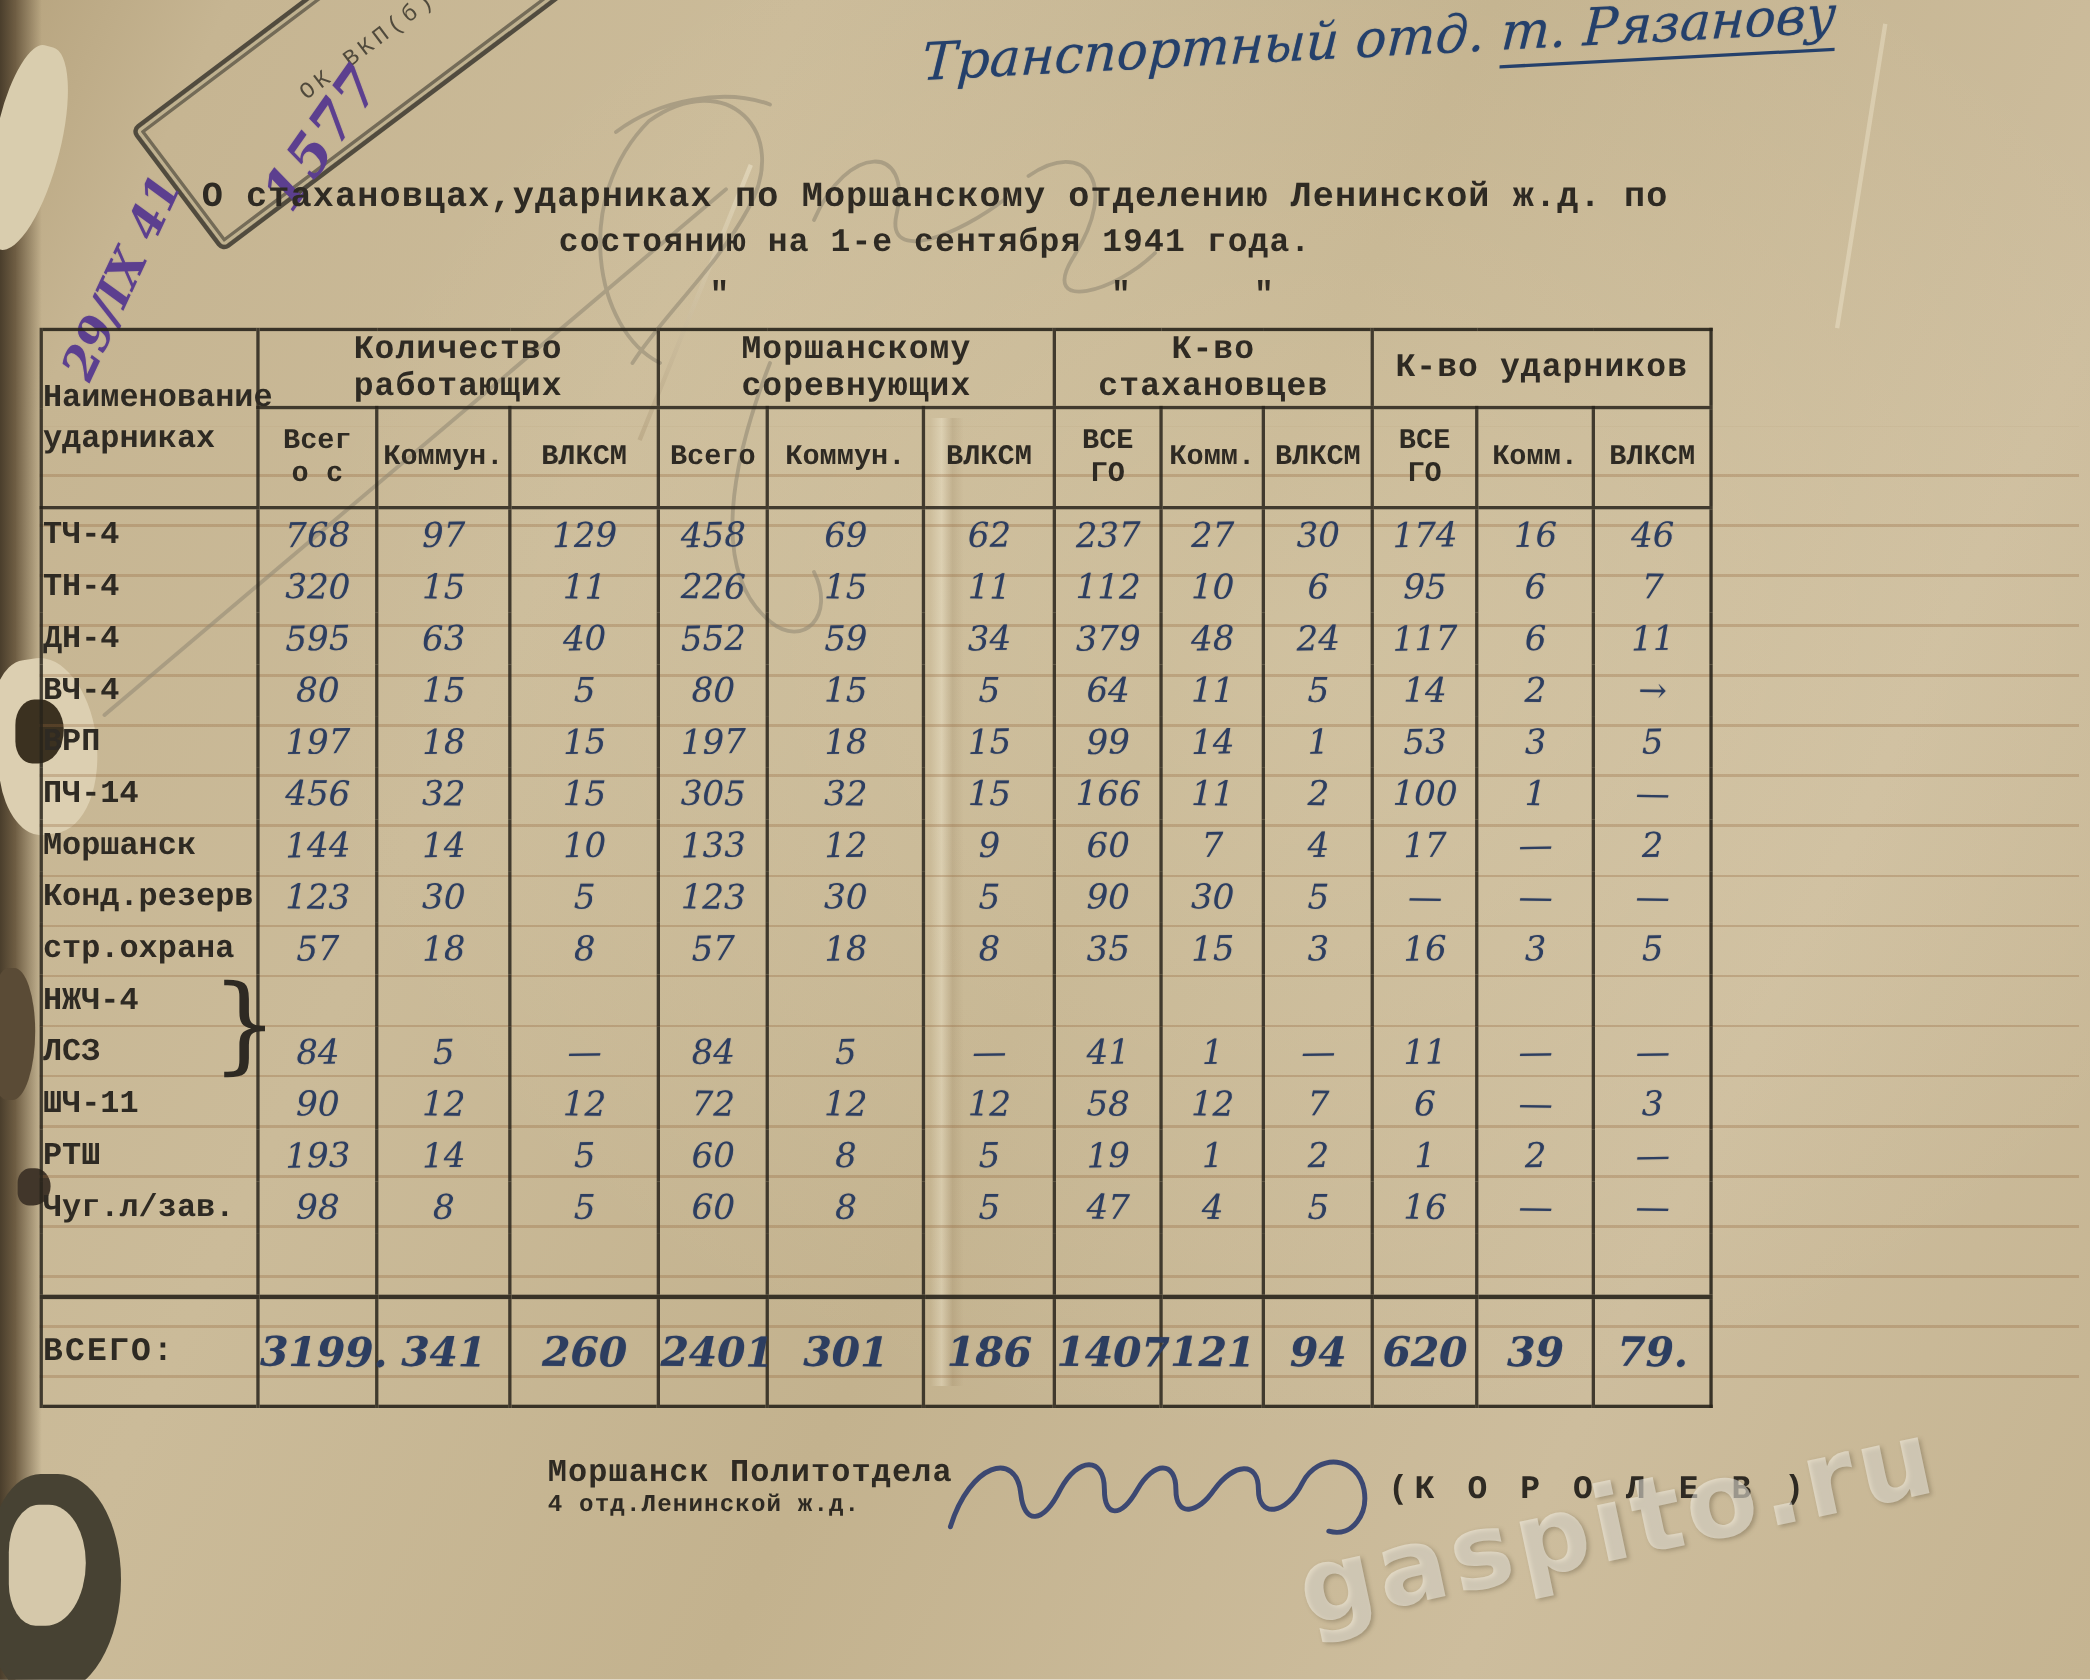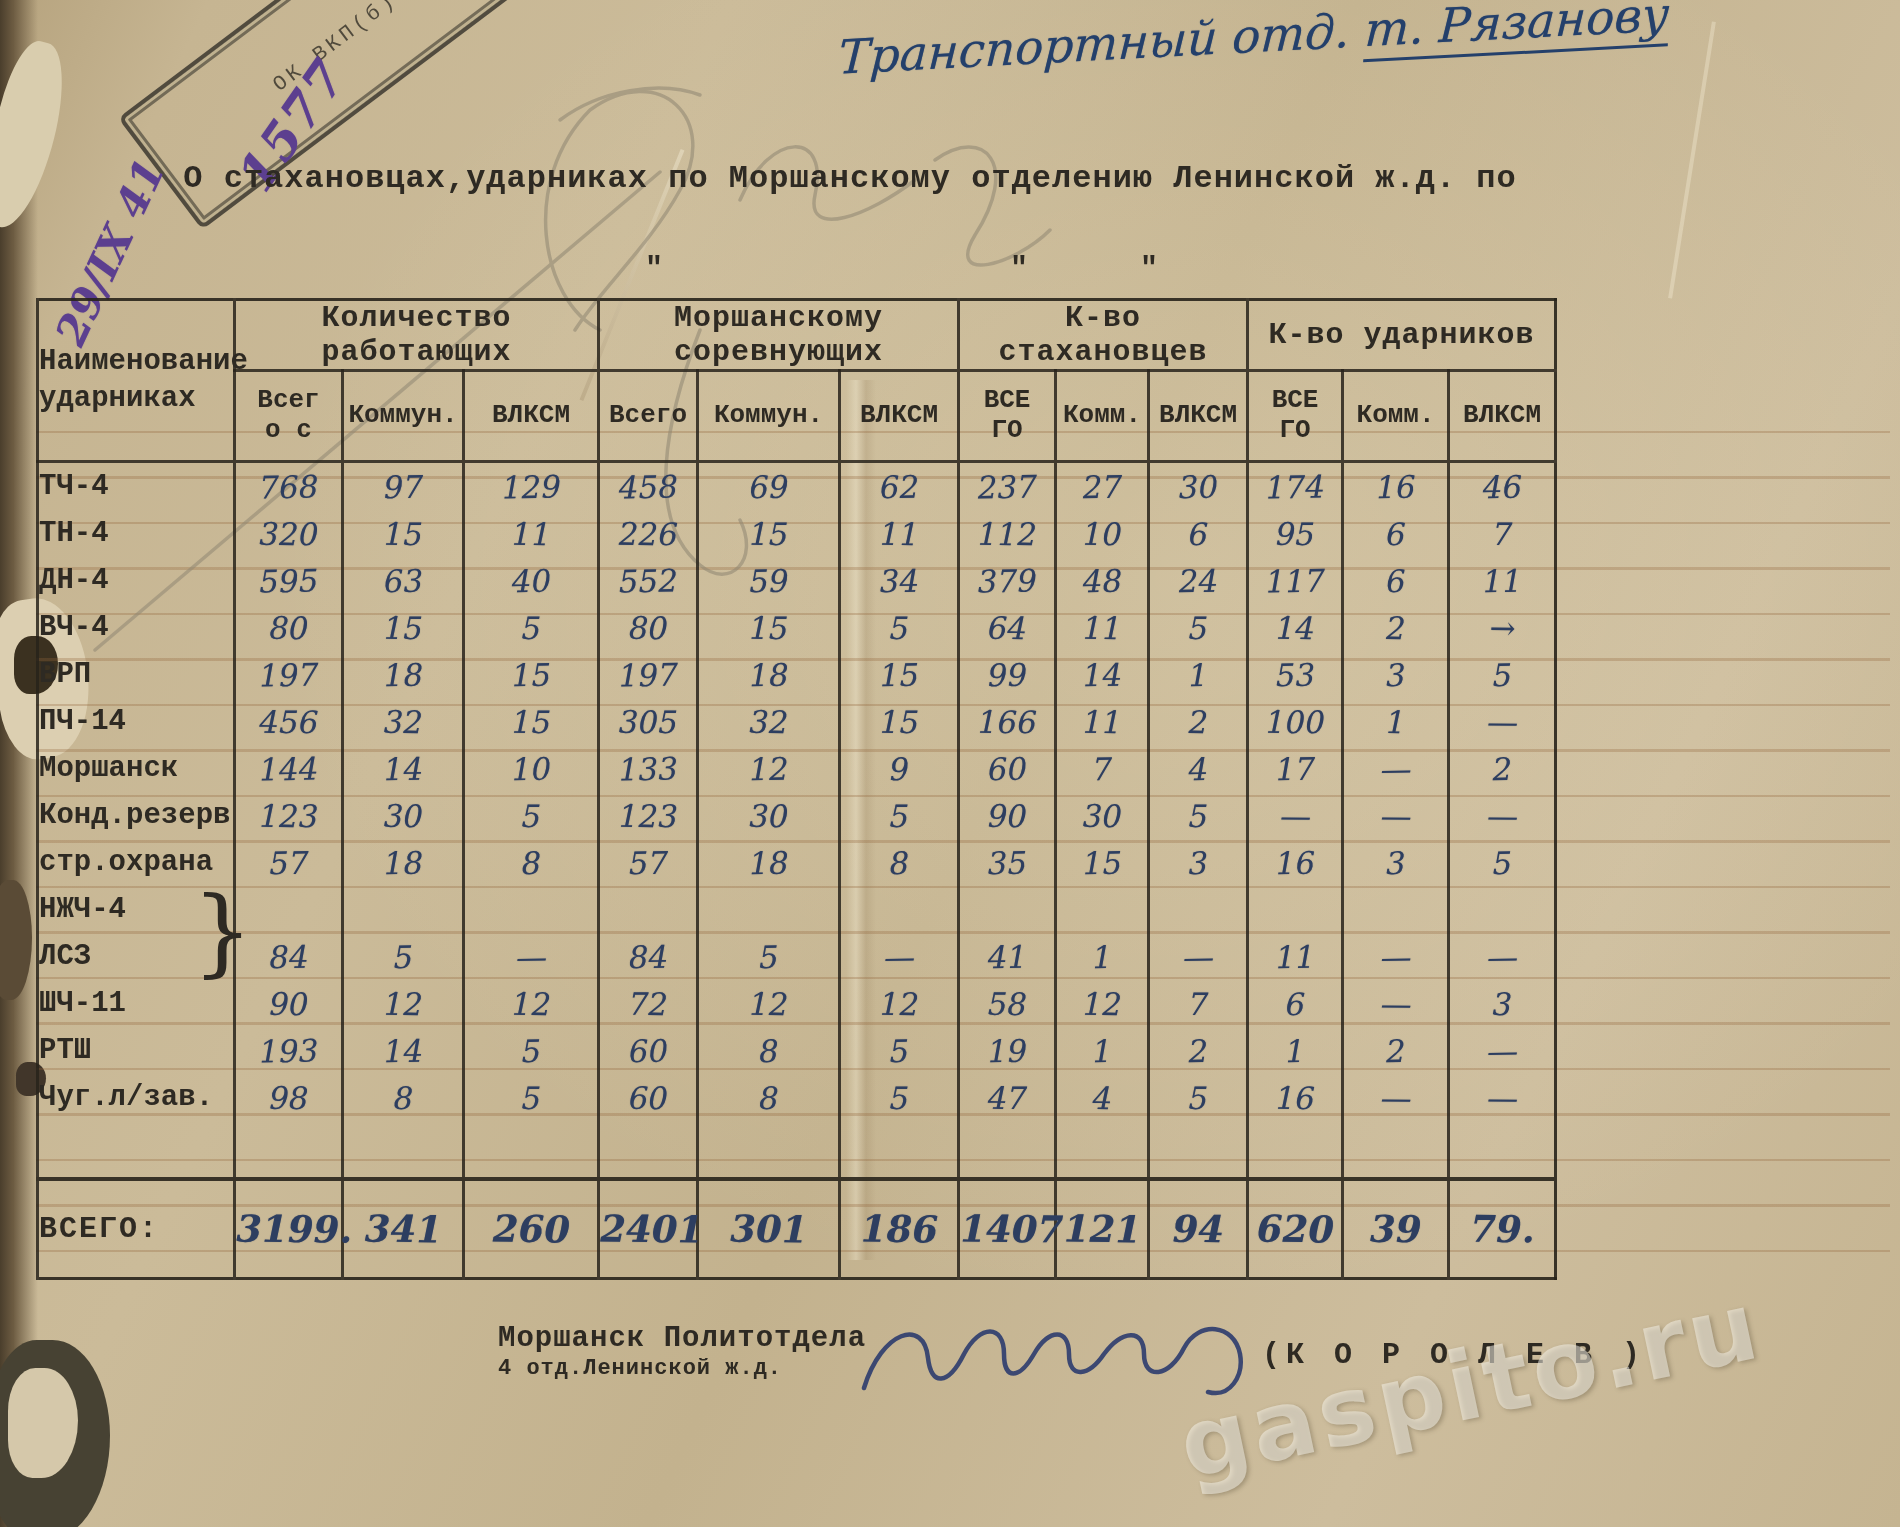--- a/index.html
+++ b/index.html
@@ -123,20 +123,21 @@
       <path d="M600,330 C540,300 520,180 590,110 C660,60 720,120 680,190 C650,245 600,290 575,330"></path>
       <path d="M740,200 C770,130 830,130 815,195 C805,240 870,215 915,180"></path>
       <path d="M935,160 C985,125 1020,165 975,235 C945,285 1015,265 1050,230"></path>
       <path d="M660,172 L95,650"></path>
       <path d="M700,330 C665,420 645,520 700,565 C730,590 760,560 740,520"></path>
       <path d="M560,120 C600,90 660,80 700,95"></path>
     </g>
   </svg>
 
   <div class="subtitle1 type">О стахановцах,ударниках по Моршанскому отделению Ленинской ж.д. по</div>
+  <div class="subtitle2 type">состоянию на 1-е сентября 1941 года.</div>
   <span class="ditto type" style="left:645px;">"</span>
   <span class="ditto type" style="left:1010px;">"</span>
   <span class="ditto type" style="left:1140px;">"</span>
 
   <div class="tbl-wrap">
     <table class="report">
       <colgroup>
         <col style="width:197px">
           <col style="width:108px">
           <col style="width:121px">

